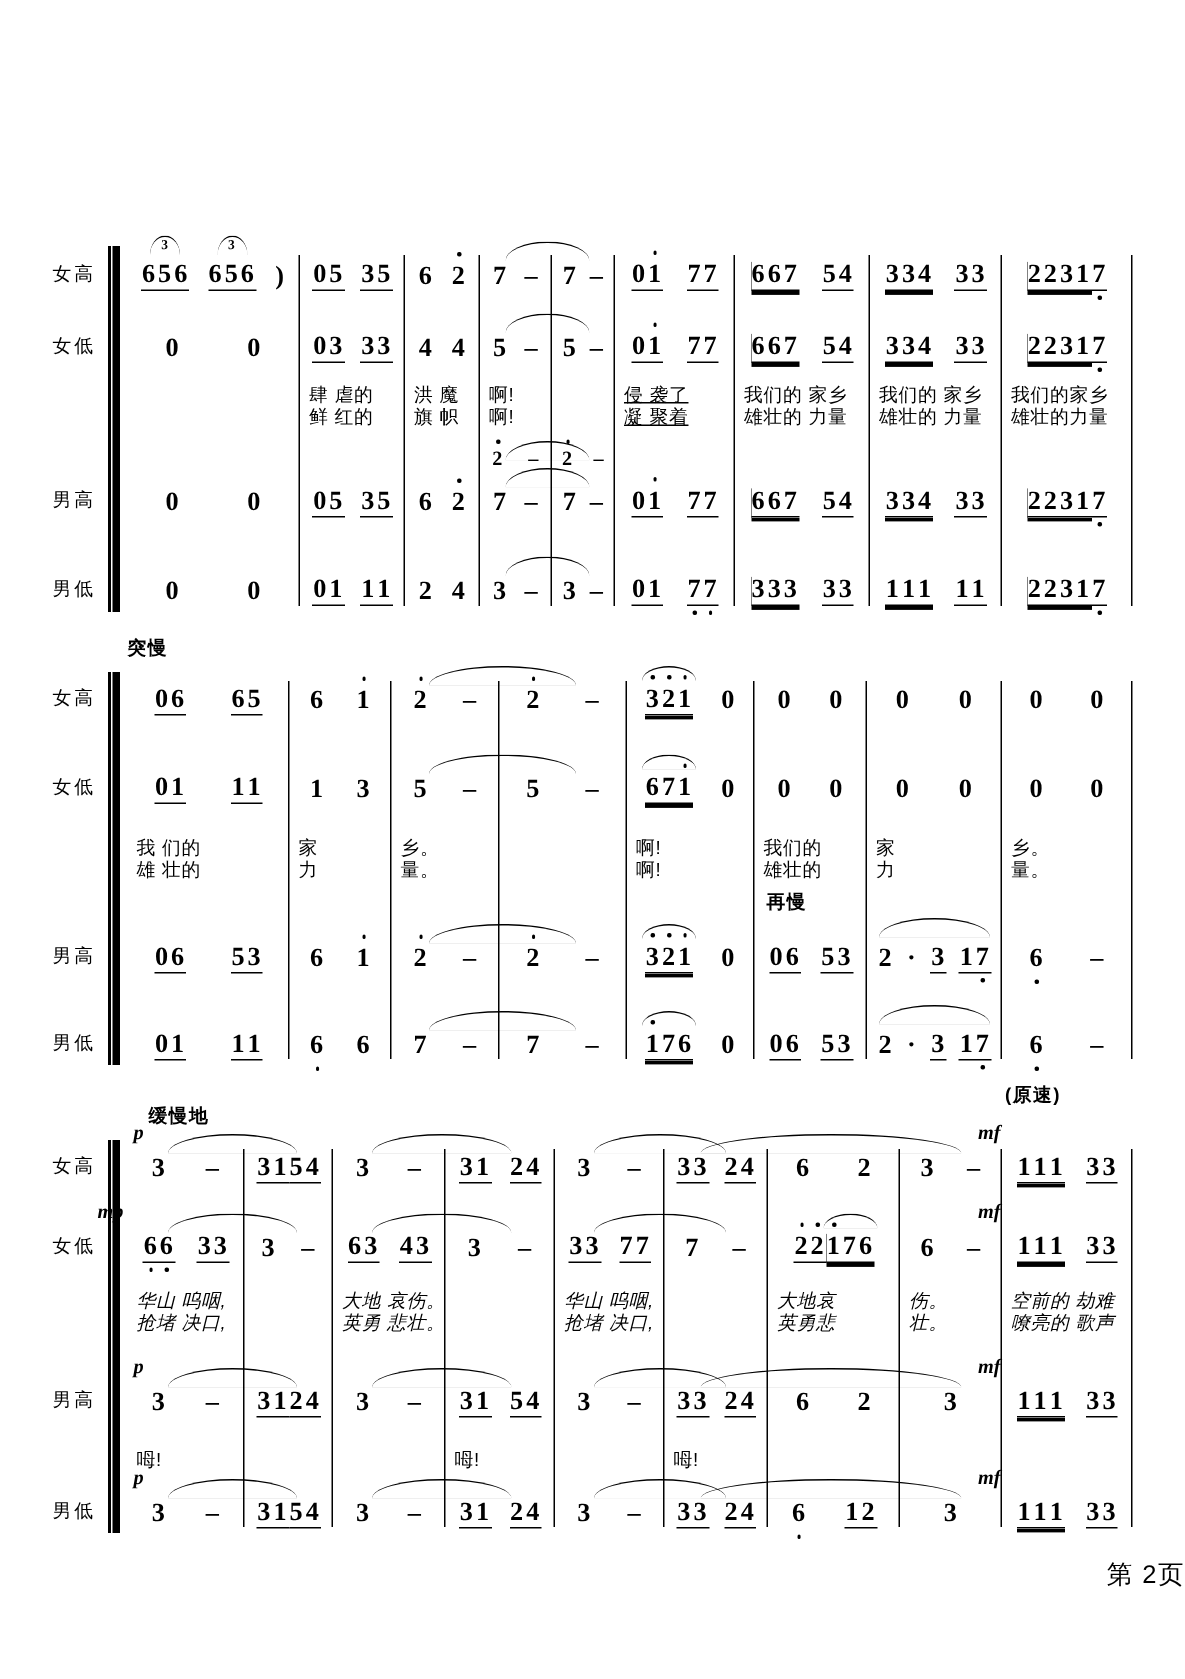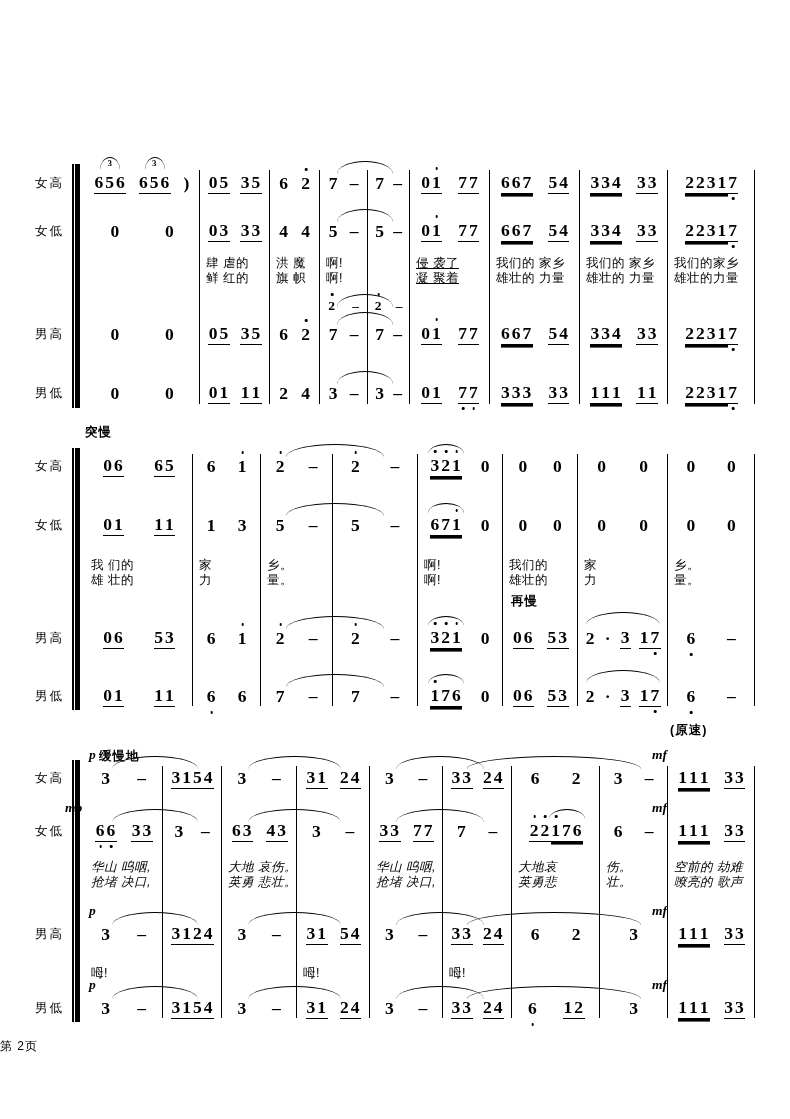--- a/index.html
+++ b/index.html
@@ -38,21 +38,21 @@
        height:12px;border-top:1.3px solid #000;border-radius:50% 50% 0 0/100% 100% 0 0;}
   .tie{position:absolute;height:12px;border-top:1.3px solid #000;
        border-radius:50% 50% 0 0/100% 100% 0 0;pointer-events:none;}
   .dyn{position:absolute;top:calc(50% - 31px);font:italic bold 13.5px "Liberation Serif","DejaVu Serif",serif;
        letter-spacing:0;}
   .mark{position:absolute;font-size:12.5px;font-weight:bold;white-space:nowrap;letter-spacing:1px;}
   .above{position:absolute;top:-4px;left:0;right:0;display:flex;justify-content:space-around;}
   .above .tok{font-size:13.5px;line-height:15px;}
   .lcell{box-sizing:border-box;padding:2px 0 0 6px;display:flex;flex-direction:column;overflow:visible;}
   .la{font-size:12.5px;line-height:15px;white-space:pre;letter-spacing:0.5px;}
-  .pagenum{position:absolute;top:1038px;left:0;right:0;text-align:left;font-size:12px;letter-spacing:1px;}
+  .pagenum{position:absolute;top:1038px;left:0;right:0;text-align:right;font-size:17px;letter-spacing:1px;}
   .credit{position:absolute;top:1089px;right:2px;font-size:17px;font-weight:bold;
           letter-spacing:1.5px;white-space:nowrap;}
   .credit .black{color:#000;margin-right:26px;}
 </style>
 </head>
 <body>
 
 <div class="page">
   <div id="score">
       <div class="system" style="top: 158px; height: 262px;">
@@ -848,21 +848,21 @@
         <div class="row notes" style="height: 52px;">
           <div class="vlabel">女高</div>
           <div class="measure" style="width: 78px;">
             <span class="tok">
               <span class="ch">3</span>
             </span>
             <span class="tok">
               <span class="ch">–</span>
             </span>
             <div class="dyn" style="left: 4px;">p</div>
-            <div class="mark" style="left: 14px; top: -16px; margin-top: 12px;">缓慢地</div>
+            <div class="mark" style="left: 14px; top: -16px;">缓慢地</div>
           </div>
           <div class="measure tight" style="width: 59px;">
             <span class="tok u1">
               <span class="ch">3</span>
               <span class="ch">1</span>
             </span>
             <span class="tok u1">
               <span class="ch">5</span>
               <span class="ch">4</span>
             </span>

